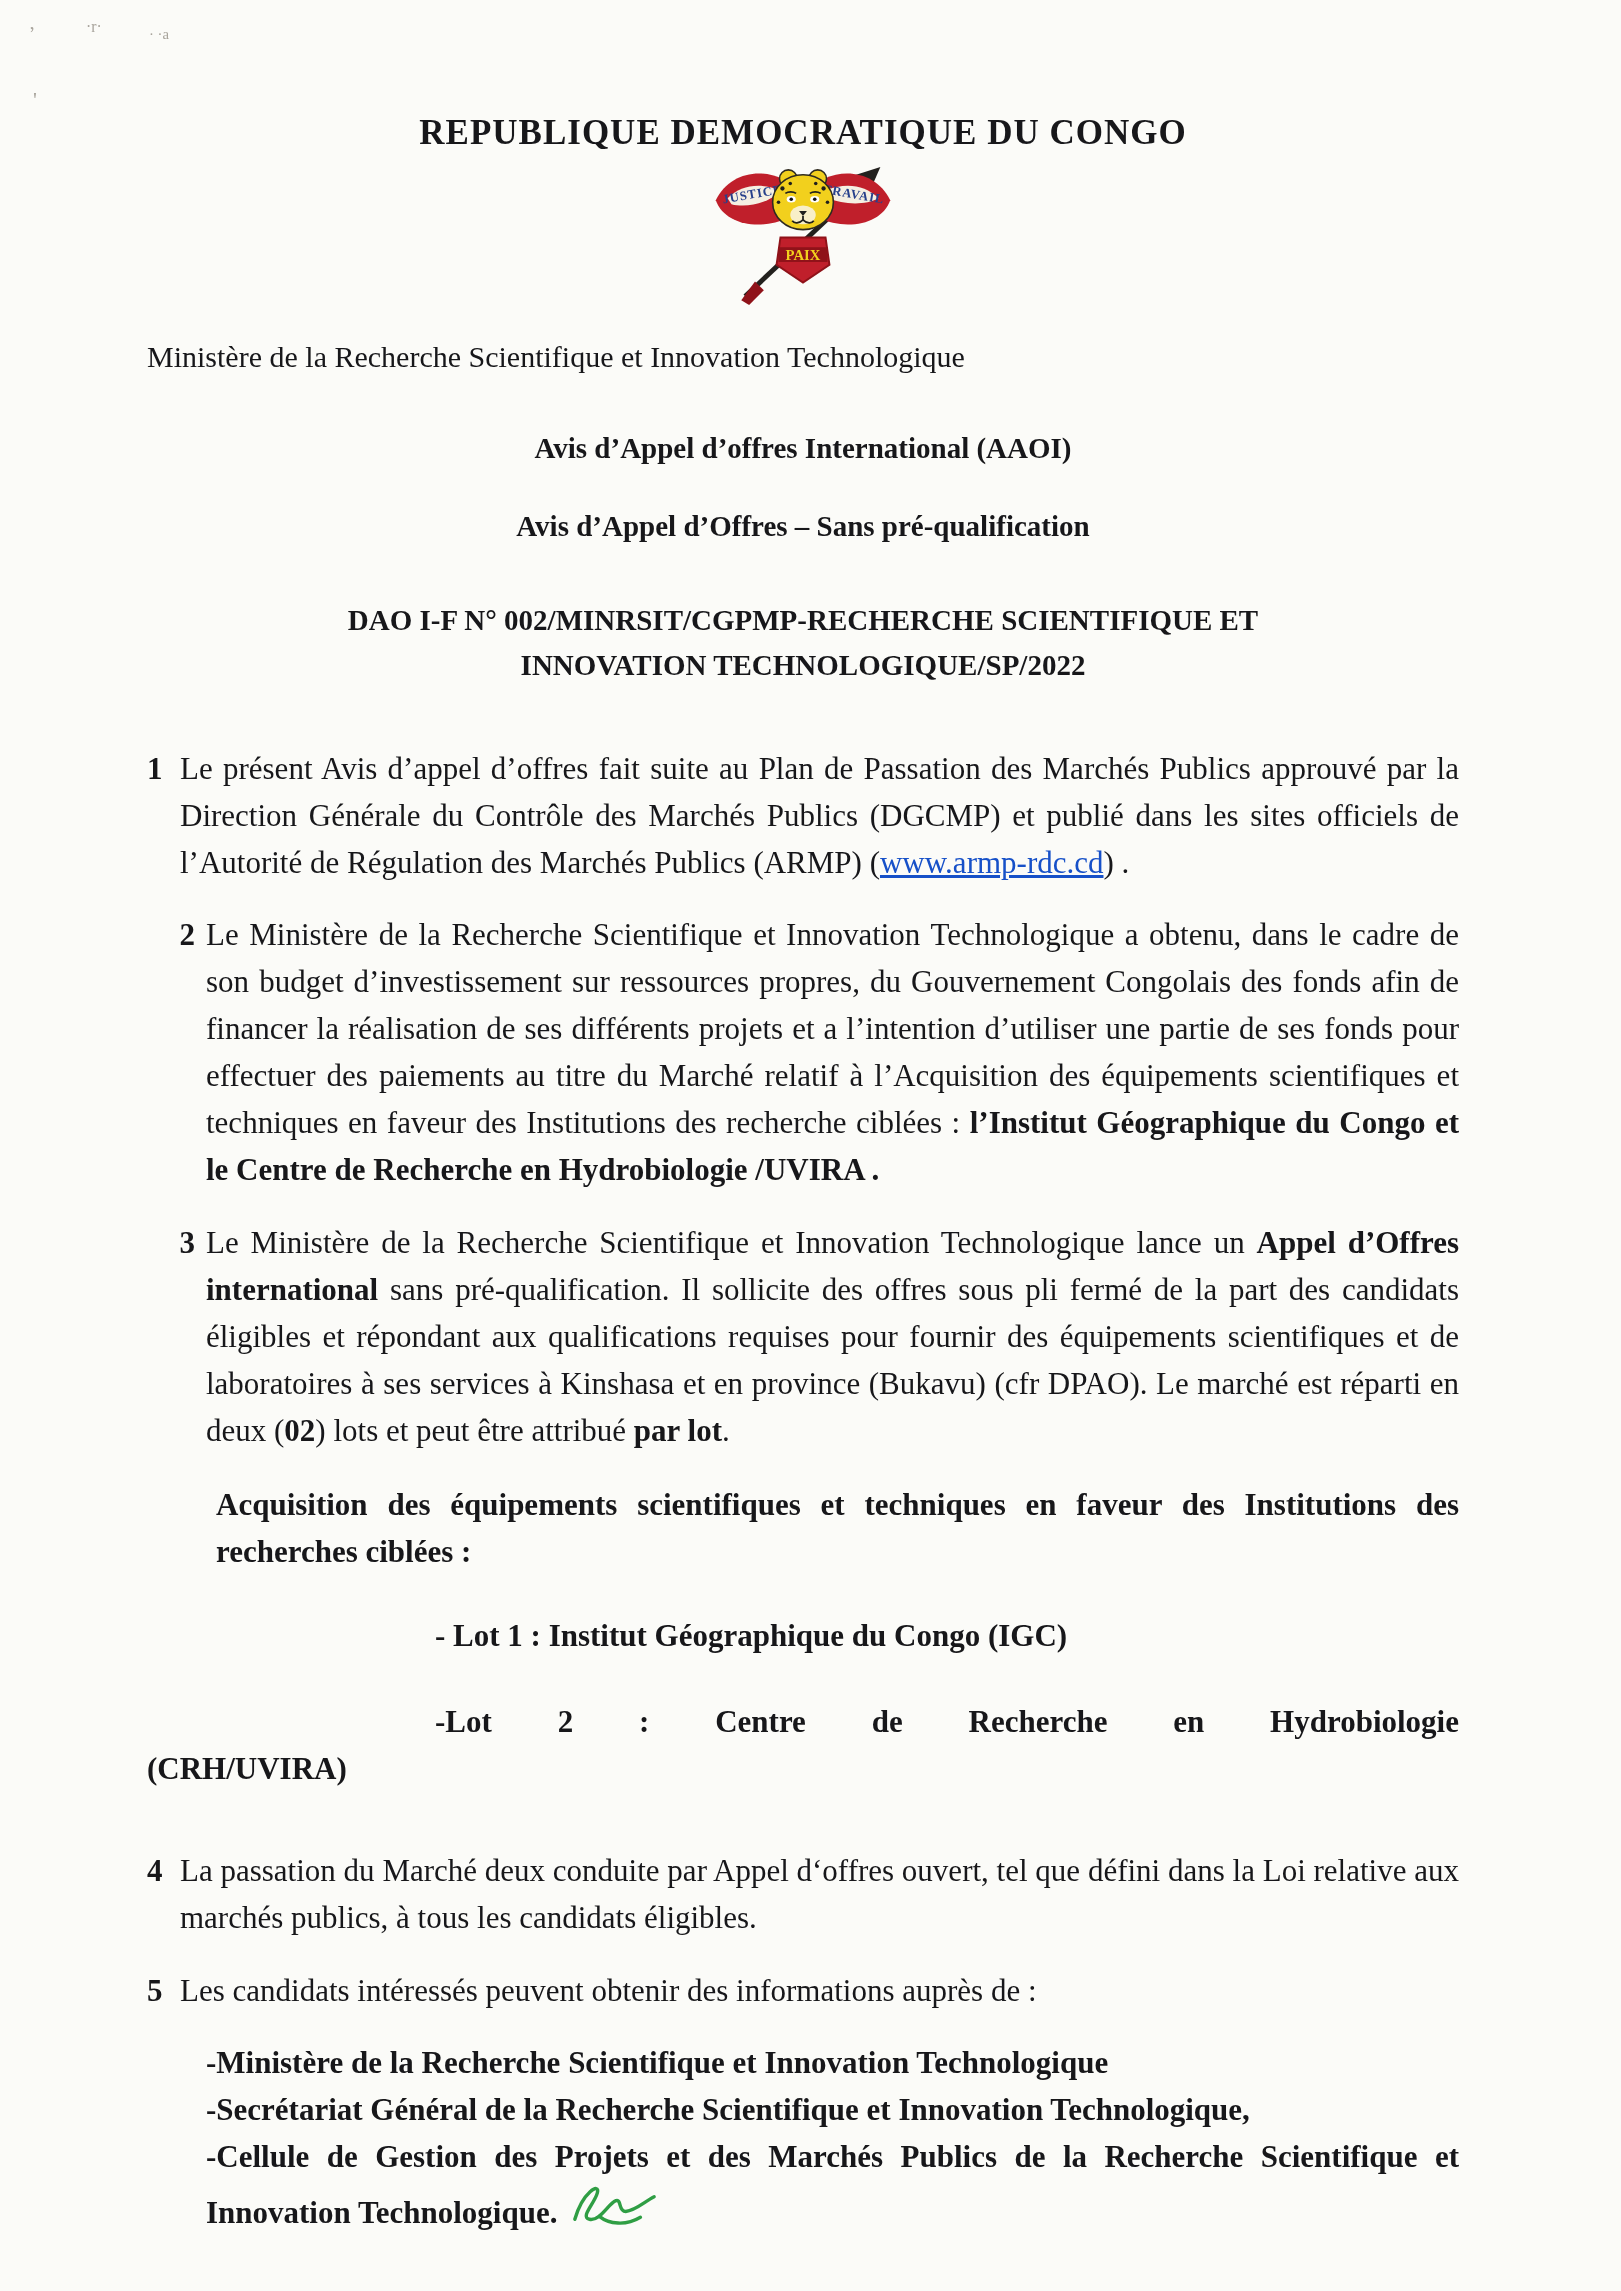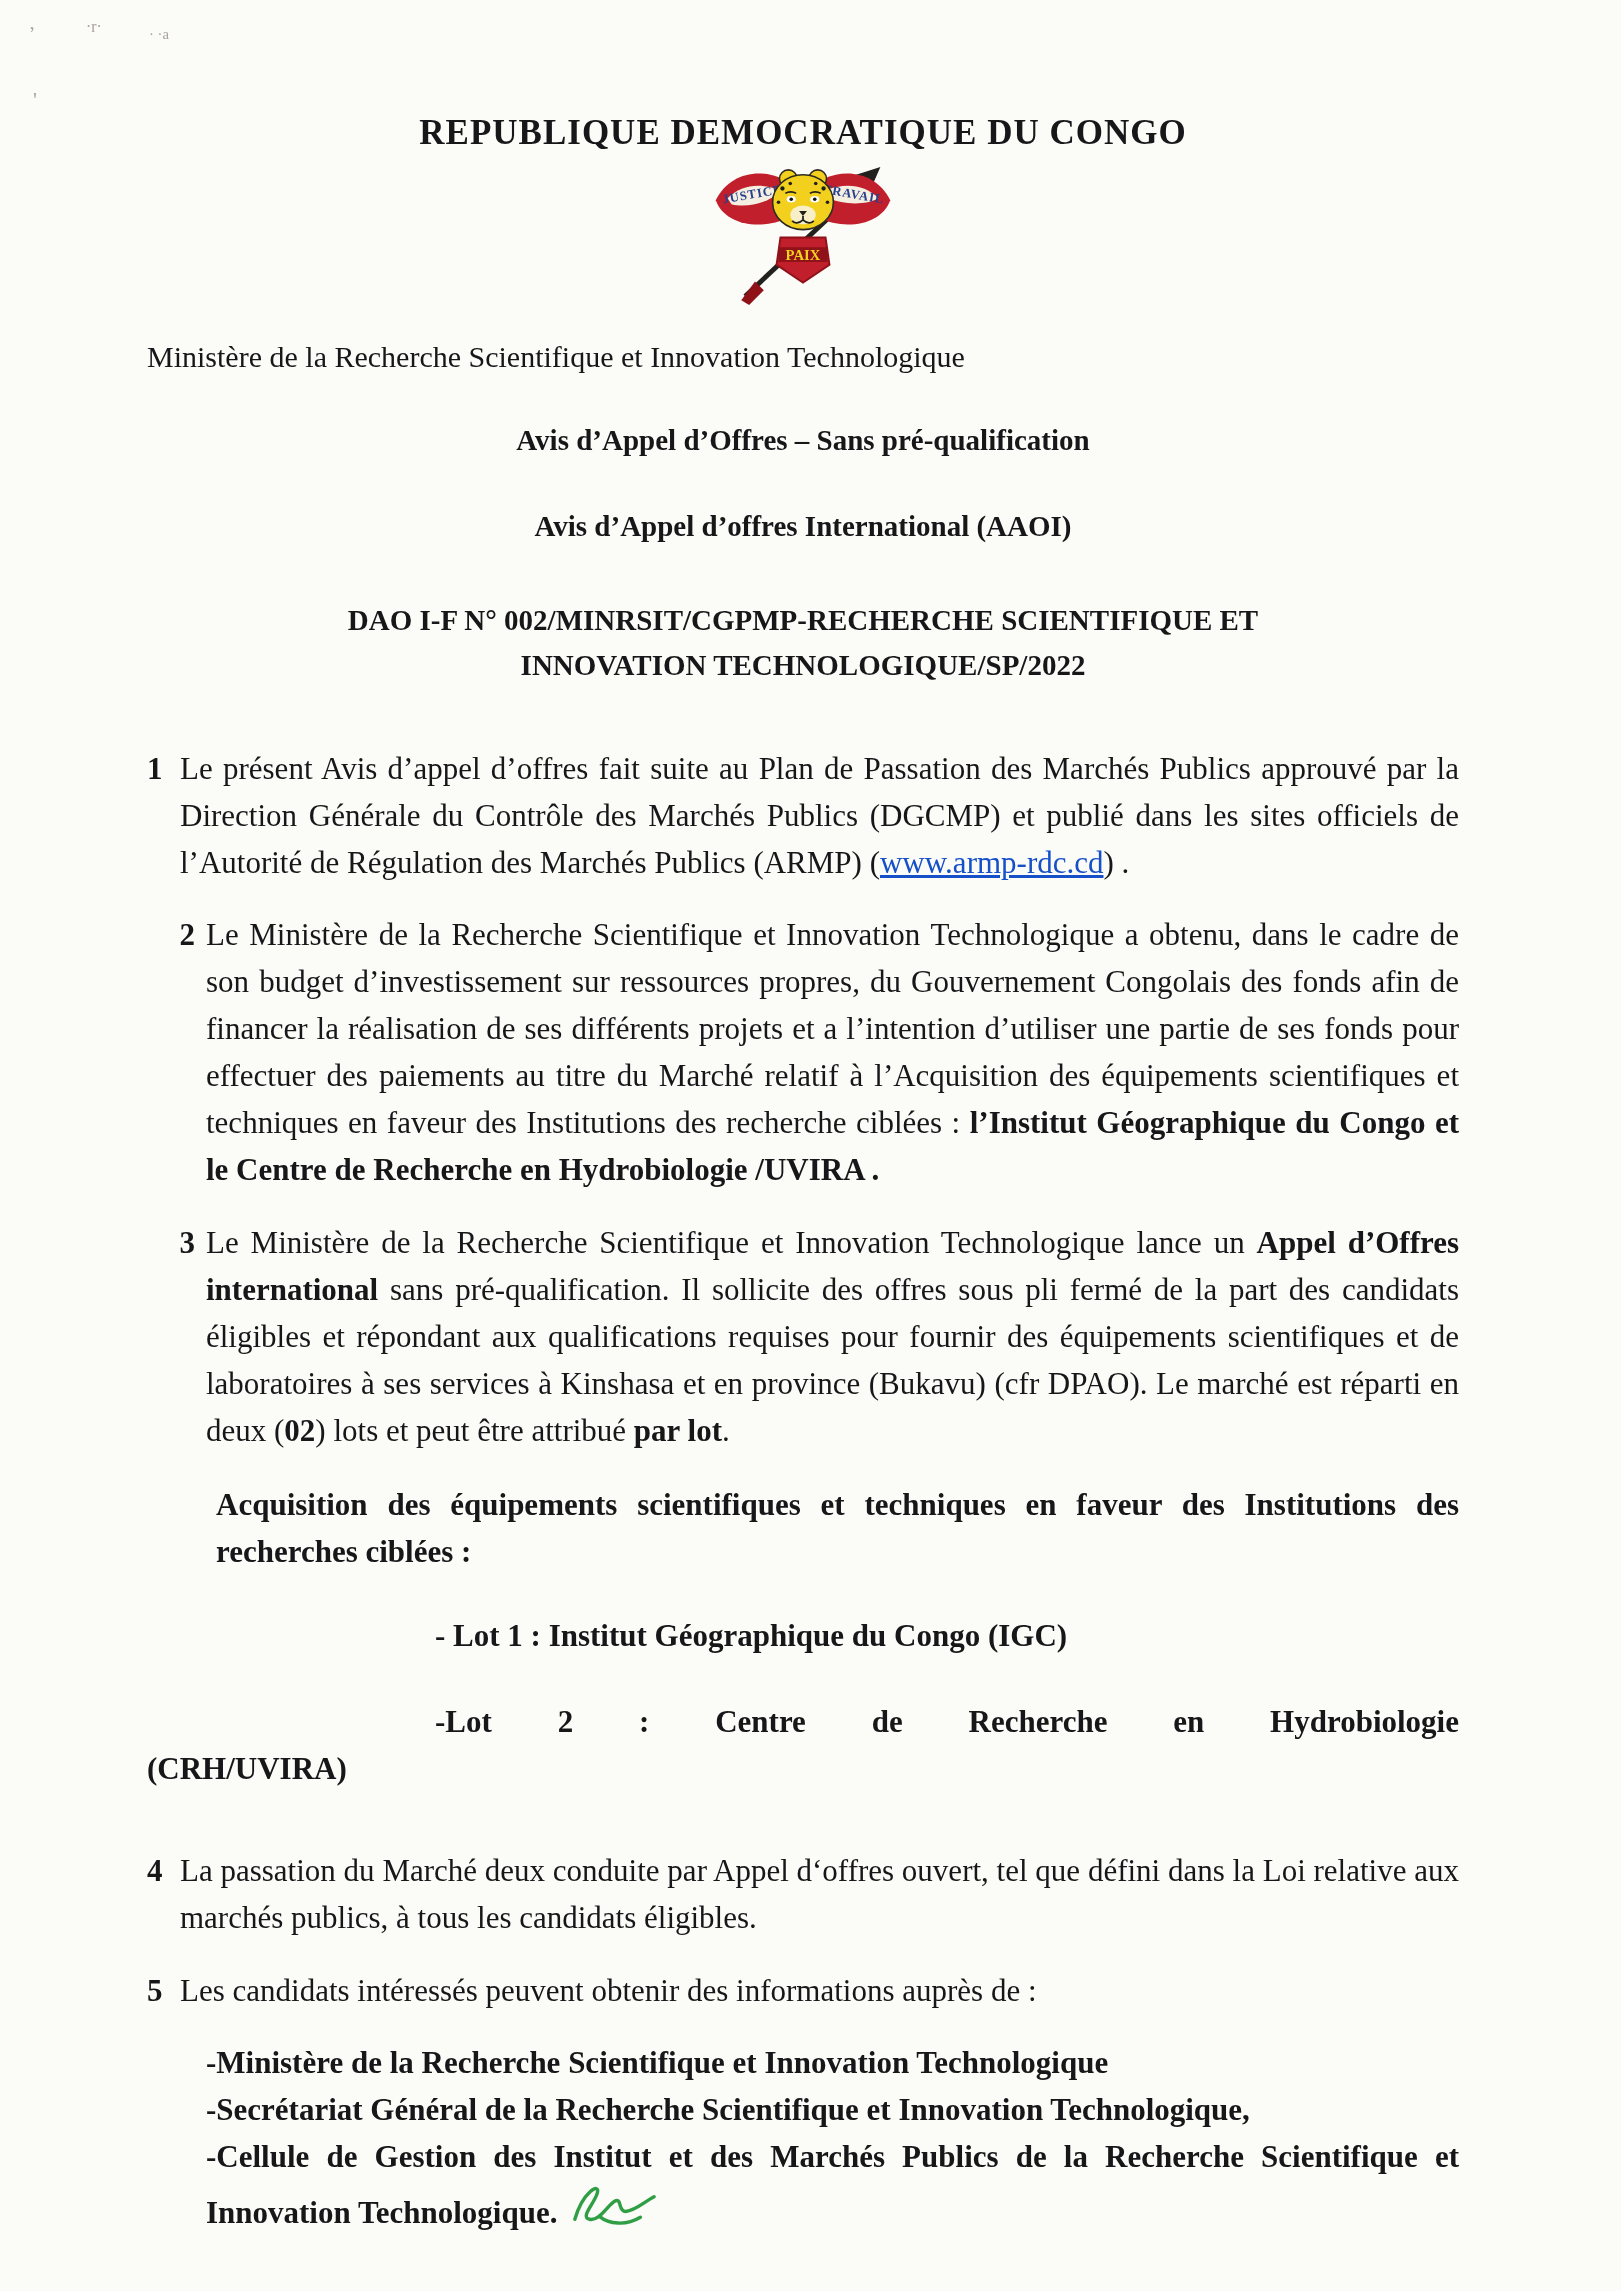--- a/index.html
+++ b/index.html
@@ -128,22 +128,22 @@
           <rect class="fill-darkred" x="78" y="86" width="50" height="15"></rect>
           <text class="motto-center" x="103" y="98.5" text-anchor="middle">PAIX</text>
         </g>
       </svg>
     </div>
 
     <div class="ministry">
       <div>Ministère de la Recherche Scientifique et Innovation Technologique</div>
     </div>
 
+    <div class="notice notice-1">Avis d’Appel d’offres International (AAOI)</div>
     <div class="notice notice-2">Avis d’Appel d’Offres – Sans pré-qualification</div>
-    <div class="notice notice-1">Avis d’Appel d’offres International (AAOI)</div>
 
     <div class="dao">
       <div>DAO I-F N° 002/MINRSIT/CGPMP-RECHERCHE SCIENTIFIQUE ET</div>
       <div>INNOVATION TECHNOLOGIQUE/SP/2022</div>
     </div>
 
     <div class="docbody">
         <div class="item lvl1"><span class="num">1</span><span><span>Le présent Avis d’appel d’offres fait suite au Plan de Passation des Marchés Publics approuvé par la Direction Générale du Contrôle des Marchés Publics (DGCMP) et publié dans les sites officiels de l’Autorité de Régulation des Marchés Publics (ARMP) (</span><a class="doc-link" href="#">www.armp-rdc.cd</a><span>) .</span></span></div>
         <div class="item lvl2"><span class="num">2</span><span><span>Le Ministère de la Recherche Scientifique et Innovation Technologique a obtenu, dans le cadre de son budget d’investissement sur ressources propres, du Gouvernement Congolais des fonds afin de financer la réalisation de ses différents projets et a l’intention d’utiliser une partie de ses fonds pour effectuer des paiements au titre du Marché relatif à l’Acquisition des équipements scientifiques et techniques en faveur des Institutions des recherche ciblées : </span><span class="b">l’Institut Géographique du Congo et le Centre de Recherche en Hydrobiologie /UVIRA .</span></span></div>
         <div class="item lvl2"><span class="num">3</span><span><span>Le Ministère de la Recherche Scientifique et Innovation Technologique lance un </span><span class="b">Appel d’Offres international</span><span> sans pré-qualification. Il sollicite des offres sous pli fermé de la part des candidats éligibles et répondant aux qualifications requises pour fournir des équipements scientifiques et de laboratoires à ses services à Kinshasa et en province (Bukavu) (cfr DPAO). Le marché est réparti en deux (</span><span class="b">02</span><span>) lots et peut être attribué </span><span class="b">par lot</span><span>.</span></span></div>
@@ -151,21 +151,21 @@
         <div class="lot1">- Lot 1 : Institut Géographique du Congo (IGC)</div>
         <div class="lot2-wrap">
           <div class="lot2-l1">-Lot 2 : Centre de Recherche en Hydrobiologie</div>
           <div class="lot2-l2">(CRH/UVIRA)</div>
         </div>
         <div class="item lvl1"><span class="num">4</span><span><span>La passation du Marché deux conduite par Appel d‘offres ouvert, tel que défini dans la Loi relative aux marchés publics, à tous les candidats éligibles.</span></span></div>
         <div class="item lvl1"><span class="num">5</span><span><span>Les candidats intéressés peuvent obtenir des informations auprès de :</span></span></div>
         <div class="contacts">
           <div class="contact-line"><span>-Ministère de la Recherche Scientifique et Innovation Technologique</span></div>
           <div class="contact-line"><span>-Secrétariat Général de la Recherche Scientifique et Innovation Technologique,</span></div>
-          <div class="contact-line"><span>-Cellule de Gestion des Institut et des Marchés Publics de la Recherche Scientifique et Innovation Technologique.</span><svg class="signature" width="94" height="59" viewBox="0 0 96 60">
+          <div class="contact-line"><span>-Cellule de Gestion des Projets et des Marchés Publics de la Recherche Scientifique et Innovation Technologique.</span><svg class="signature" width="94" height="59" viewBox="0 0 96 60">
     <path class="sig-stroke" d="M8,40 C16,12 34,2 31,13 C28,24 13,38 23,40 C34,42 42,24 50,21 C56,19 52,32 60,32 C70,31 79,22 89,17"></path>
     <path class="sig-stroke" d="M33,37 C43,45 60,47 75,38"></path>
   </svg></div>
         </div>
       </div>
 
   </div>
 </div>
 
 

